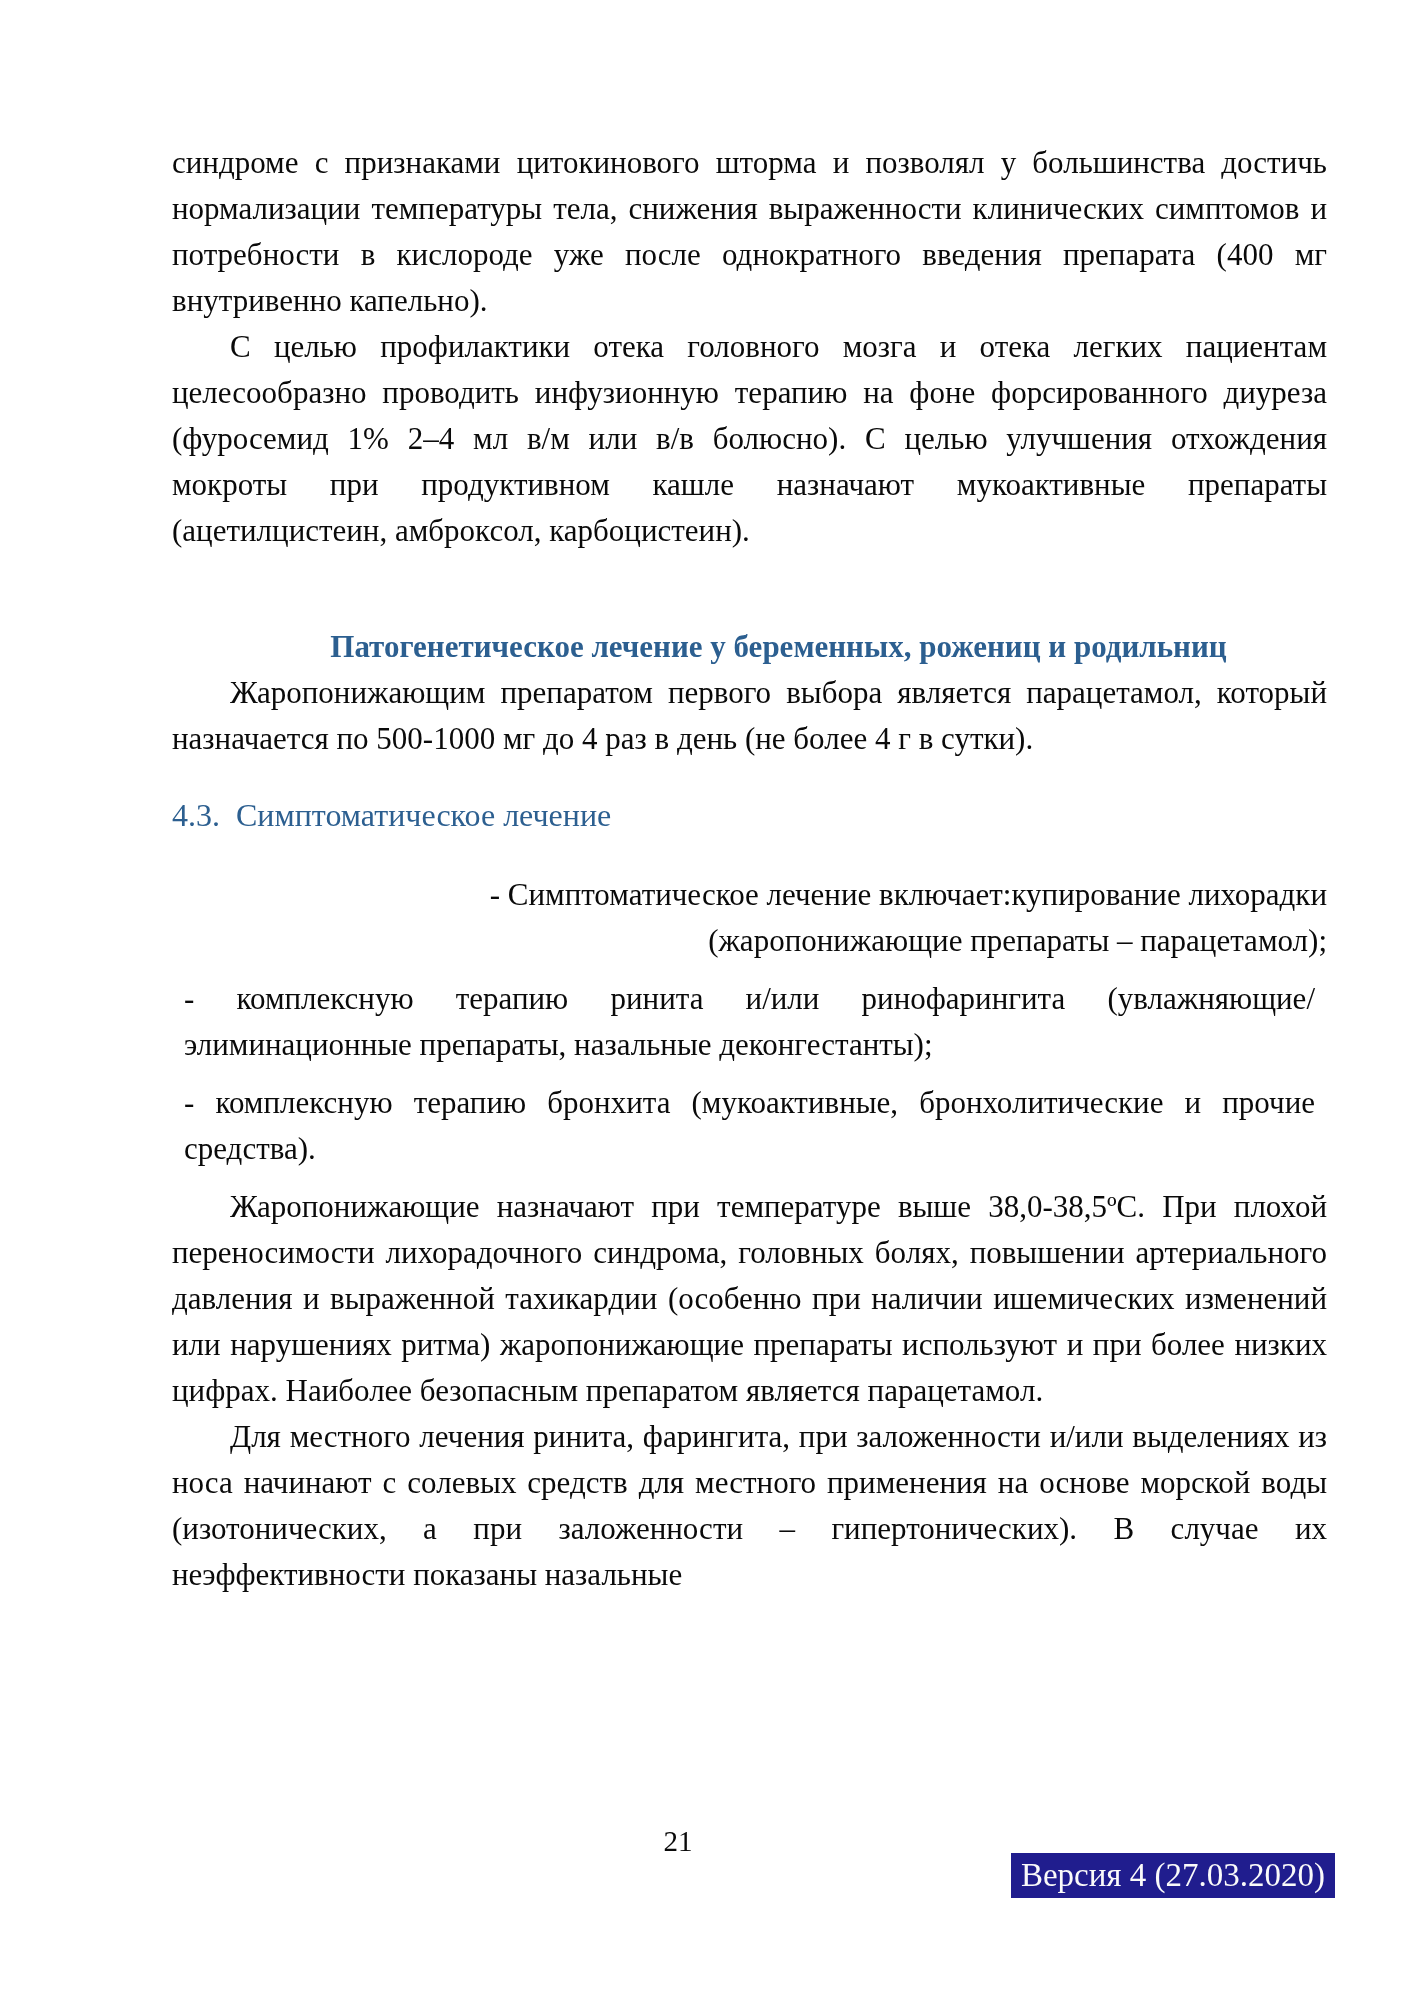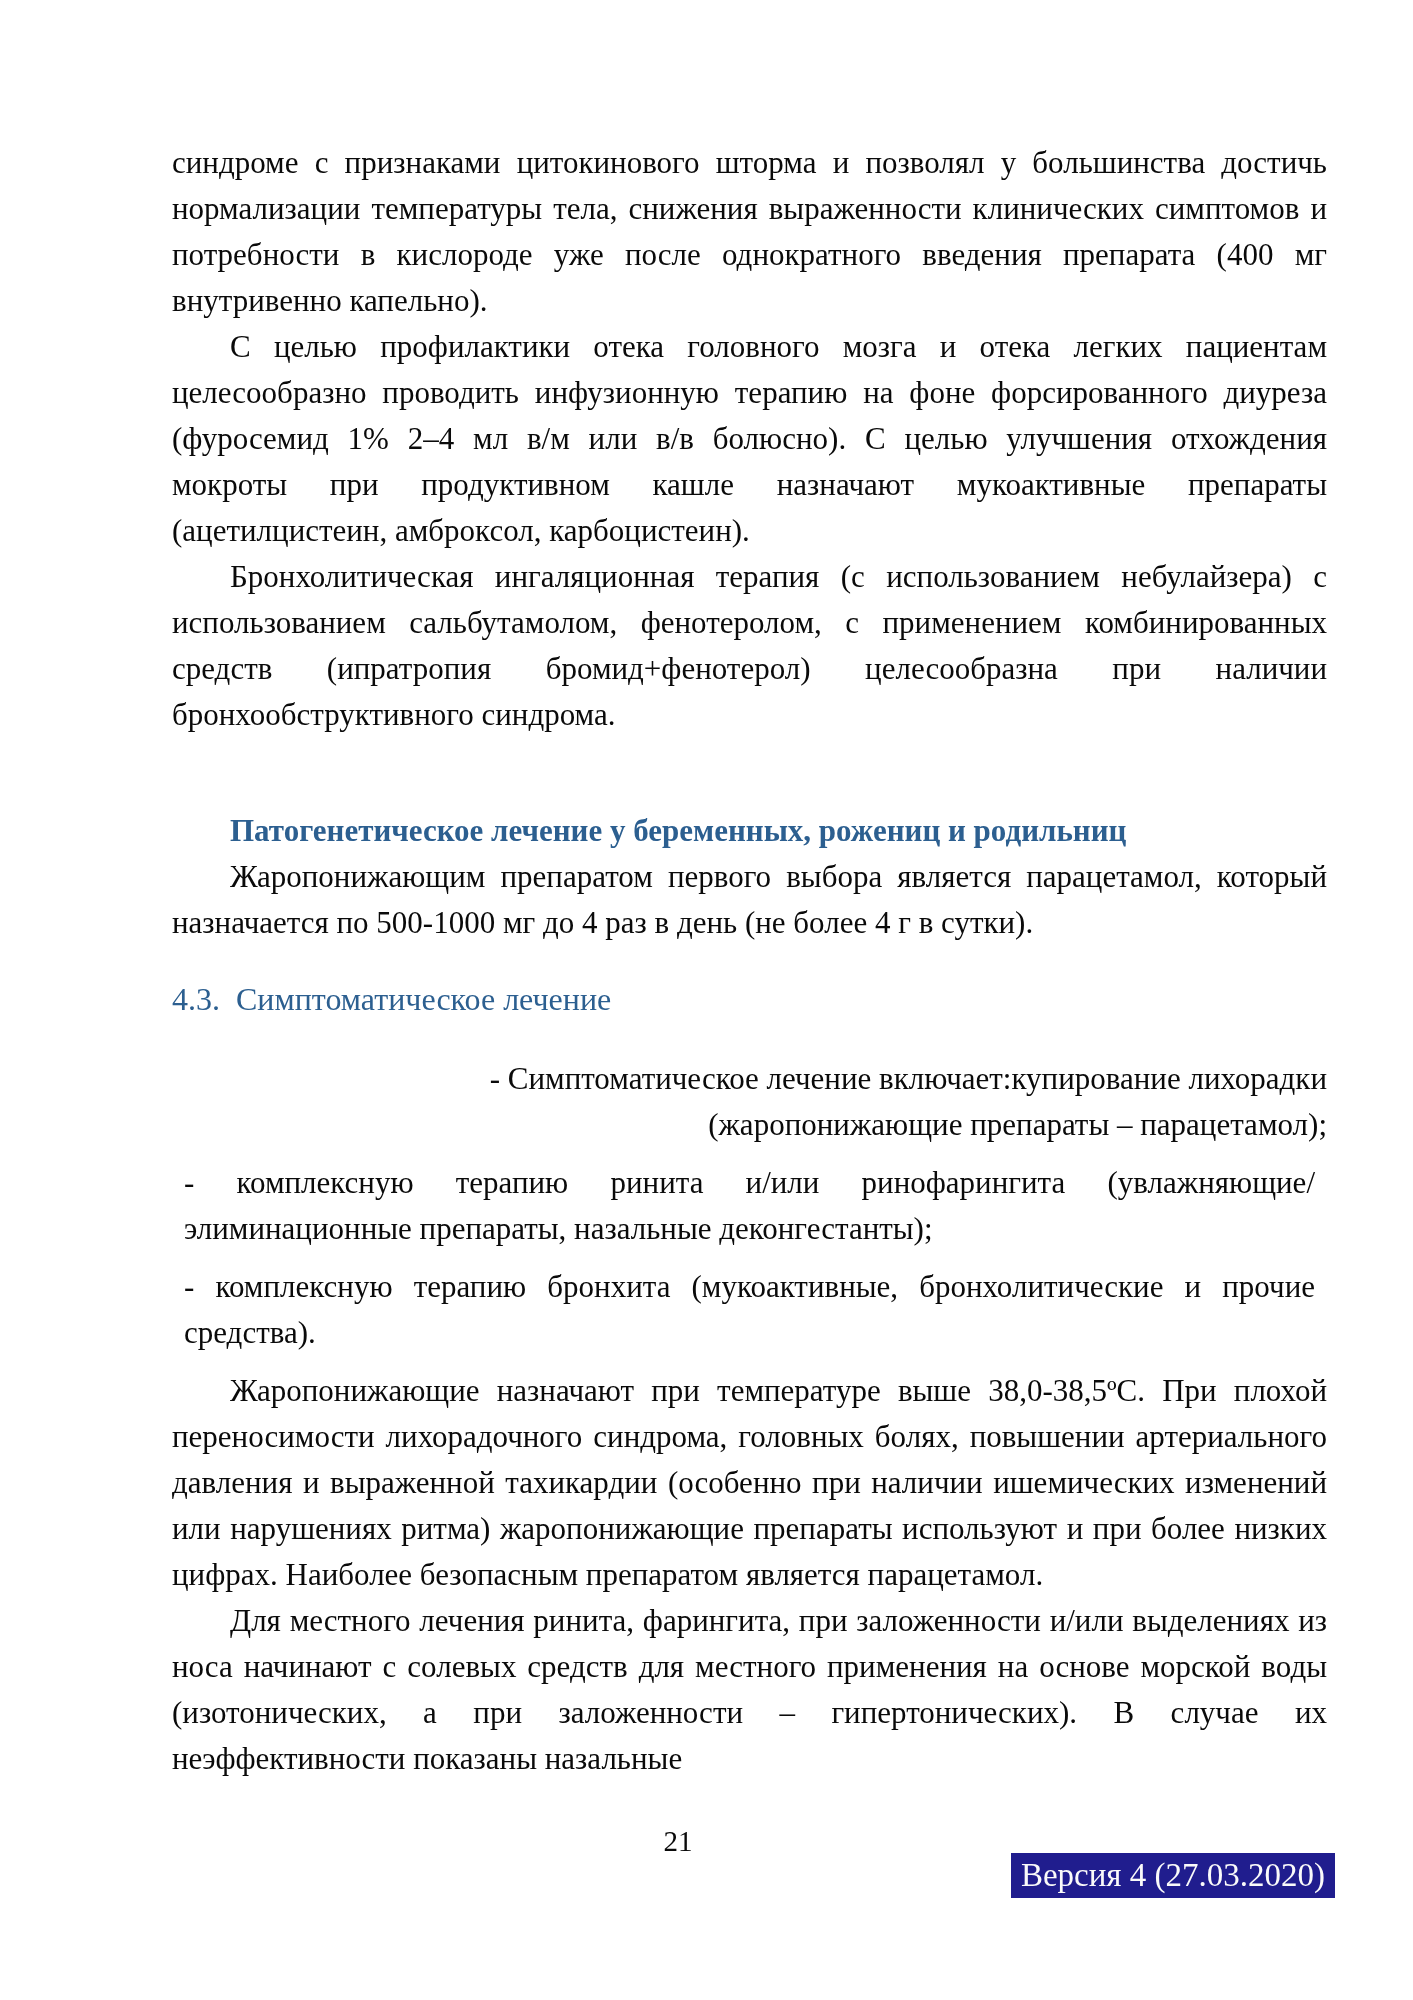--- a/index.html
+++ b/index.html
@@ -28,21 +28,21 @@
     text-align:justify;
   }
   .indent{ text-indent:58px; }
   .sub-heading{
     margin:70px 0 0 0;
     text-indent:58px;
     color:var(--heading-blue);
     font-size:31px;
     line-height:46px;
     font-weight:bold;
-    text-align:left;
+    text-align:center;
   }
   .section-heading{
     margin:30px 0 34px 0;
     color:var(--heading-blue);
     font-size:32px;
     line-height:46px;
     font-weight:normal;
     text-align:left;
     white-space:pre-wrap;
   }
@@ -78,21 +78,20 @@
 </style>
 </head>
 <body>
 
 <div class="page">
 
   <p class="body-para">синдроме с признаками цитокинового шторма и позволял у большинства достичь нормализации температуры тела, снижения выраженности клинических симптомов и потребности в кислороде уже после однократного введения препарата (400 мг внутривенно капельно).</p>
 
   <p class="body-para indent">С целью профилактики отека головного мозга и отека легких пациентам целесообразно проводить инфузионную терапию на фоне форсированного диуреза (фуросемид 1% 2–4 мл в/м или в/в болюсно). С целью улучшения отхождения мокроты при продуктивном кашле назначают мукоактивные препараты (ацетилцистеин, амброксол, карбоцистеин).</p>
 
-  <p class="body-para indent">Бронхолитическая ингаляционная терапия (с использованием небулайзера) с использованием сальбутамолом, фенотеролом, с применением комбинированных средств (ипратропия бромид+фенотерол) целесообразна при наличии бронхообструктивного синдрома.</p>
 
   <h3 class="sub-heading">Патогенетическое лечение у беременных, рожениц и родильниц</h3>
 
   <p class="body-para indent">Жаропонижающим препаратом первого выбора является парацетамол, который назначается по 500-1000 мг до 4 раз в день (не более 4 г в сутки).</p>
 
   <h2 class="section-heading">4.3.  Симптоматическое лечение</h2>
 
   <p class="list-plain">- Симптоматическое лечение включает:купирование лихорадки
 (жаропонижающие препараты – парацетамол);</p>
 

